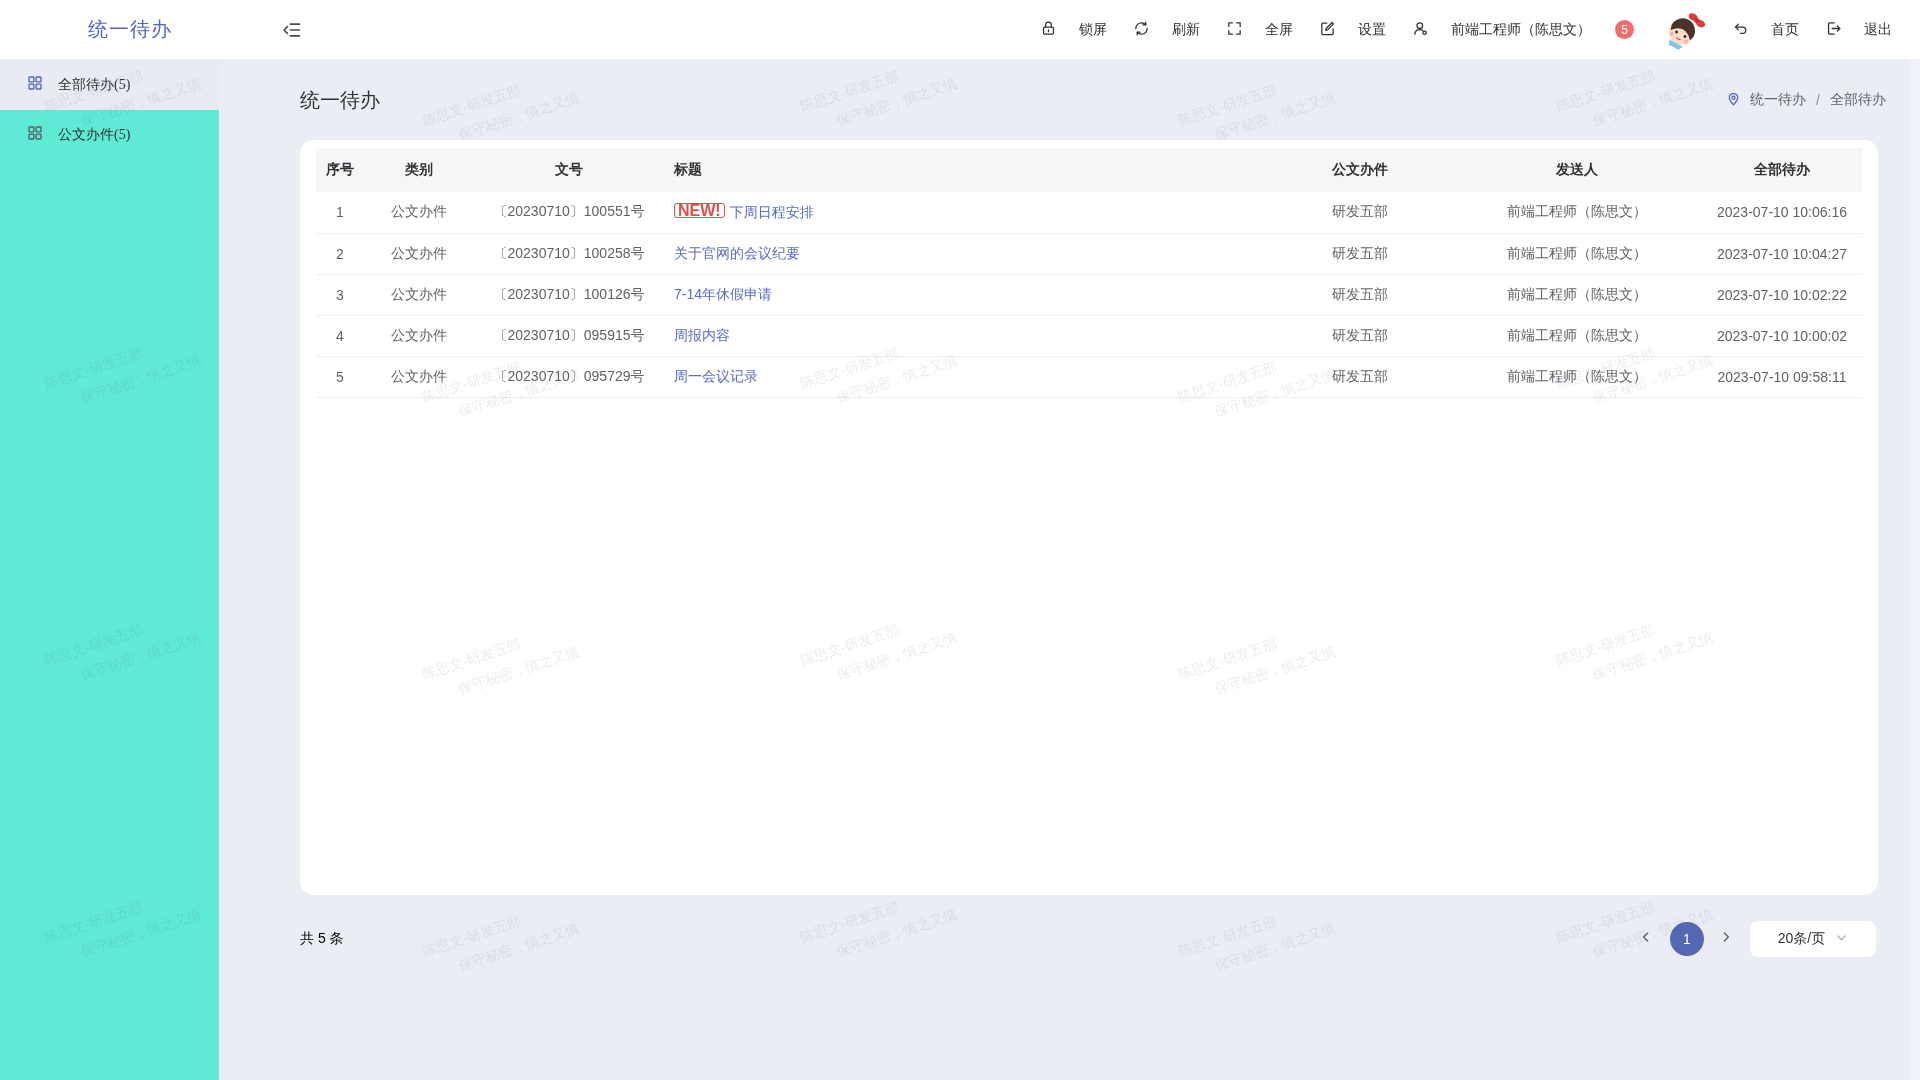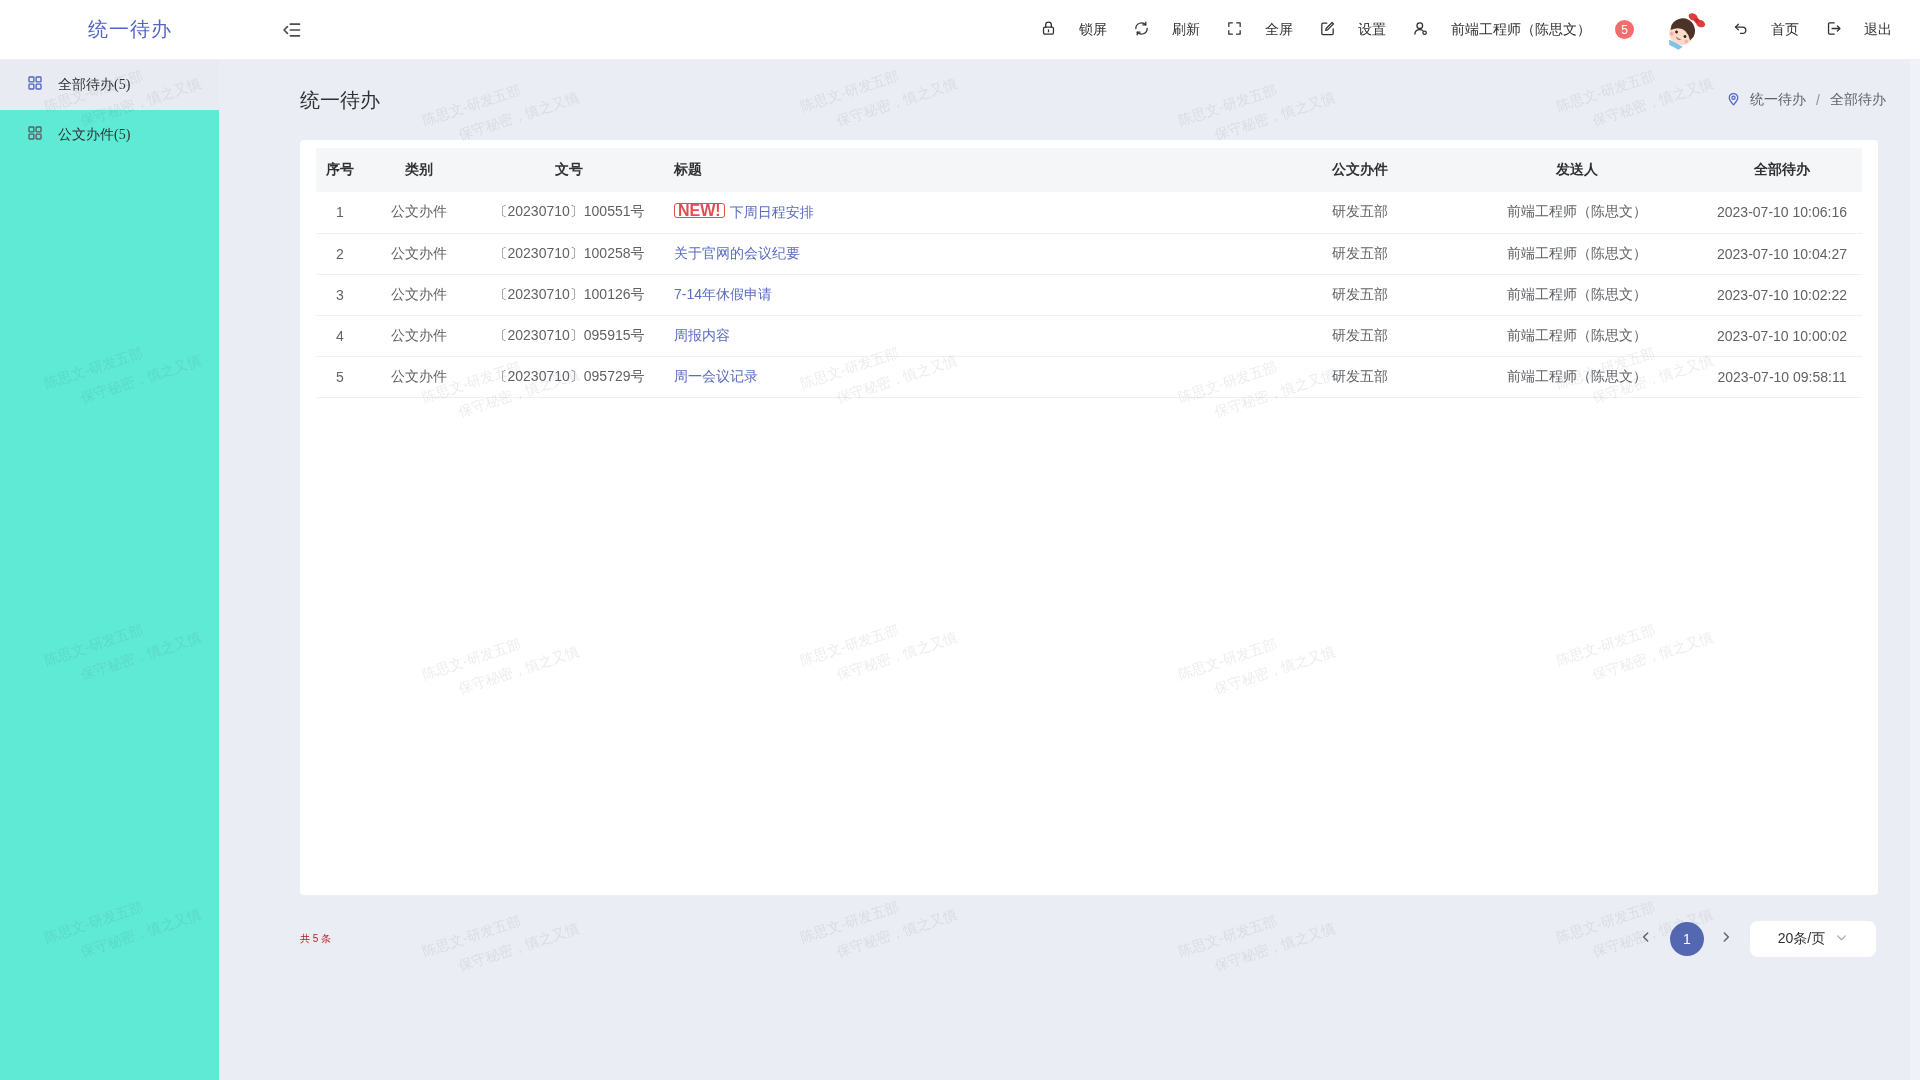--- a/index.html
+++ b/index.html
@@ -47,21 +47,21 @@
   .main { margin-left:260px; padding-top:60px; position:relative; }
   .page-head {
     height:80px; display:flex; align-items:center; justify-content:space-between;
     padding:0 34px 0 40px;
   }
   .page-title { font-size:20px; font-weight:500; color:#303133; }
   .breadcrumb { display:flex; align-items:center; gap:8px; font-size:14px; color:#606266; }
   .breadcrumb svg { width:17px; height:17px; }
   .crumb-sep { color:#909399; padding:0 2px; }
   .card {
-    margin:0 42px 0 40px; background:#fff; border-radius:4px;
+    margin:0 42px 0 40px; background:#fff; border-radius:14px;
     min-height:755px; padding:8px 16px 24px;
   }
   table { width:100%; border-collapse:collapse; font-size:14px; color:#606266; table-layout:fixed; }
   thead th {
     background:#f5f6f8; height:44px; font-weight:bold; color:#303133;
     text-align:center; padding:0 6px;
   }
   thead th.col-title { text-align:left; padding-left:10px; }
   tbody td { height:41px; border-bottom:1px solid #f0f0f1; text-align:center; padding:0 6px; }
   tbody td.col-title { text-align:left; padding-left:10px; }
@@ -69,21 +69,21 @@
   .new-badge {
     display:inline-block; border:1px solid var(--new-red, #e64c4c); color:var(--new-red, #e64c4c);
     font-size:16px; font-weight:bold; line-height:13px; padding:0 3px; border-radius:3px;
     margin-right:5px; vertical-align:1px;
   }
   
   .list-footer {
     margin-top:26px; display:flex; align-items:center; justify-content:space-between;
     padding:0 44px 0 40px;
   }
-  .total-text { font-size:10px; color:#b91c1c; }
+  .total-text { font-size:14px; color:#000000; }
   .pager { display:flex; align-items:center; gap:14px; }
   .pg-btn { width:18px; height:18px; color:#606266; cursor:pointer; display:flex; align-items:center; }
   .pg-btn svg { width:16px; height:16px; }
   .page-num {
     width:34px; height:34px; border-radius:50%; background: var(--page-active, #5468b1);
     color:#fff; font-size:14px; display:flex; align-items:center; justify-content:center; cursor:pointer;
   }
   .size-select {
     width:126px; height:36px; background:#fff; border-radius:8px;
     display:flex; align-items:center; justify-content:center; gap:10px;

